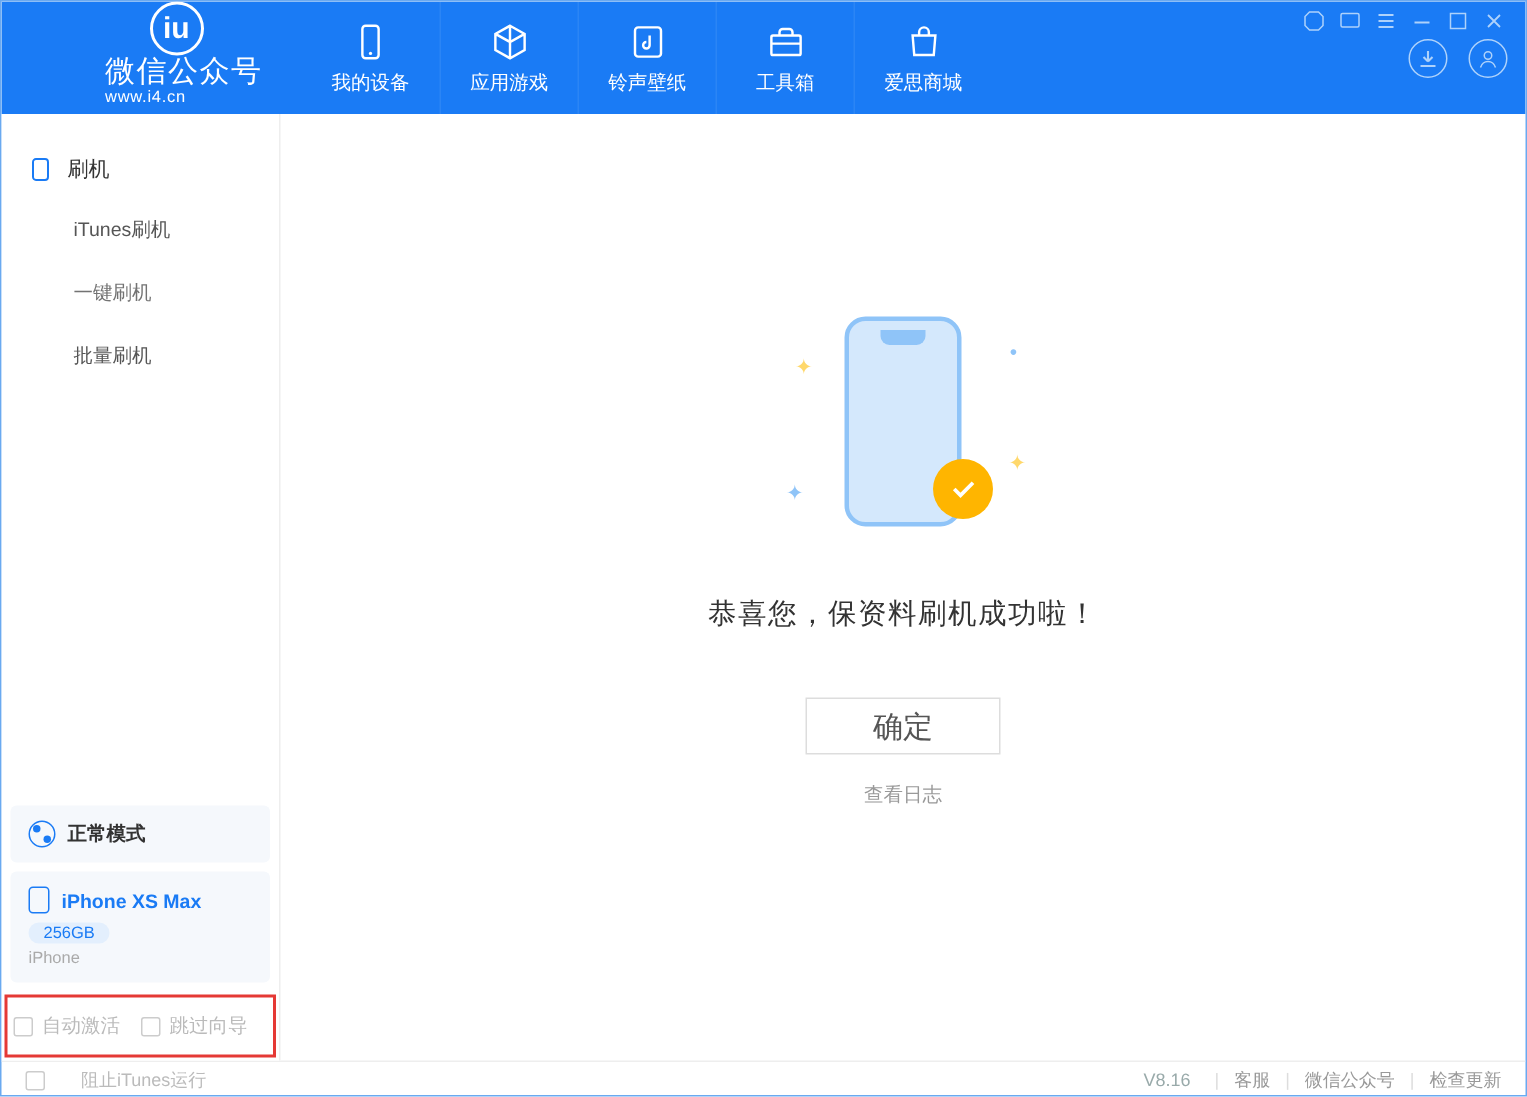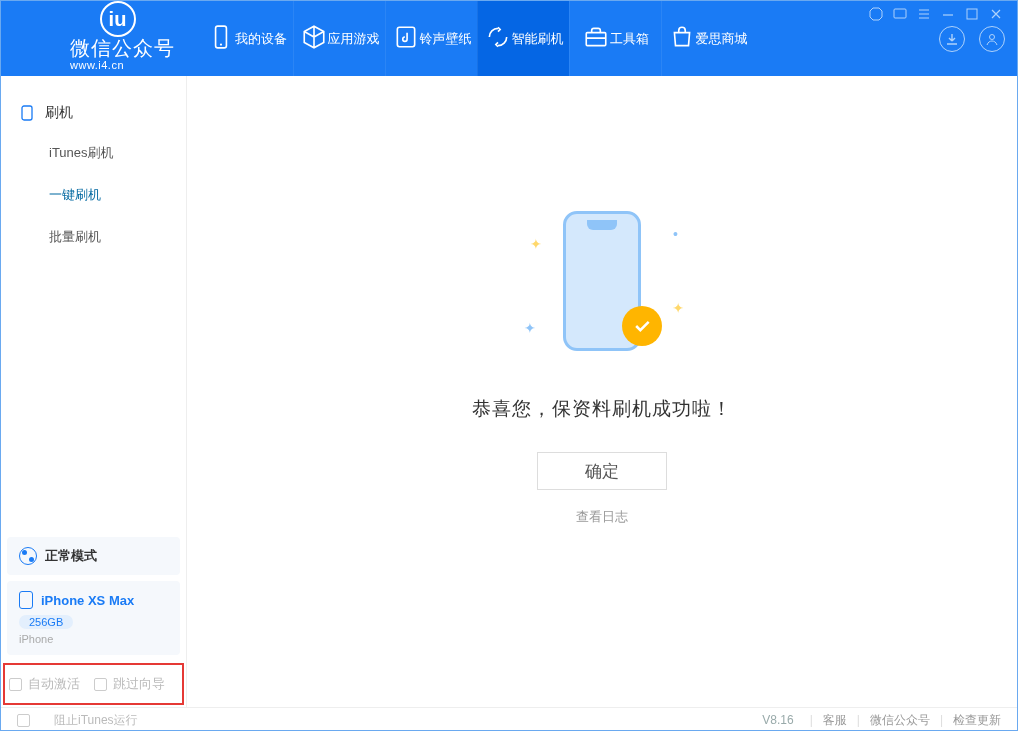--- a/index.html
+++ b/index.html
@@ -7,42 +7,42 @@
 
 
 .header { background: #1a7bf5; height: 75px; display: flex; align-items: center; }
 .logo-area { display: flex; align-items: center; padding-left: 33px; width: 200px; flex-direction: column; }
 .logo-circle { width: 36px; height: 36px; border: 2.5px solid #fff; border-radius: 50%; display: flex; align-items: center; justify-content: center; color: #fff; font-size: 20px; font-weight: bold; }
 .logo-text { margin-left: 10px; color: #fff; line-height: 1.1; }
 .logo-text .name { font-size: 20px; font-weight: normal; letter-spacing: 1px; }
 .logo-text .url { font-size: 11px; letter-spacing: 0.5px; }
 
 .nav { display: flex; height: 100%; }
-.nav-item { width: 92px; height: 100%; display: flex; align-items: center; justify-content: center; color: #fff; font-size: 13px; cursor: pointer; border-left: 1px solid rgba(255,255,255,0.08); }
+.nav-item { width: 92px; height: 100%; display: flex; flex-direction: column; align-items: center; justify-content: center; color: #fff; font-size: 13px; cursor: pointer; border-left: 1px solid rgba(255,255,255,0.08); }
 .nav-item:first-child { border-left: none; }
 .nav-item.active { background: #0566e4; }
 .nav-icon { width: 28px; height: 28px; margin-bottom: 4px; color: #fff; display: flex; align-items: center; justify-content: center; }
 .nav-icon svg { width: 26px; height: 26px; }
 
 .header-right { margin-left: auto; display: flex; align-items: center; padding-right: 12px; gap: 14px; }
 .hr-circle { width: 26px; height: 26px; border: 1.5px solid #aed2fb; border-radius: 50%; display: flex; align-items: center; justify-content: center; color: #aed2fb; cursor: pointer; }
 .hr-top { position: absolute; top: 6px; right: 14px; display: flex; gap: 10px; }
 .hr-top .titem { width: 14px; height: 14px; color: #aed2fb; cursor: pointer; display: flex; align-items: center; justify-content: center; }
 .header-wrap { position: relative; width: 100%; display: flex; height: 100%; }
 
 
 .content { display: flex; height: 631px; }
 
 .sidebar { width: 186px; border-right: 1px solid #eee; background: #fff; display: flex; flex-direction: column; }
 .sb-section { padding-top: 18px; }
 .sb-head { display: flex; align-items: center; padding: 10px 18px; font-size: 14px; color: #333; gap: 10px; }
 .sb-head-icon { width: 16px; height: 16px; display: flex; align-items: center; justify-content: center; }
 .sb-list { }
 .sb-item { padding: 12px 18px 12px 48px; font-size: 13px; color: #555; cursor: pointer; }
-.sb-item.active { color: #0369a1; }
+.sb-item.active { color: #737373; }
 
 .sb-spacer { flex: 1; }
 .sb-status { margin: 6px; background: #f5f8fc; border-radius: 4px; padding: 10px 12px; font-size: 13px; color: #333; display: flex; align-items: center; gap: 8px; font-weight: bold; }
 .status-icon { width: 18px; height: 18px; border: 1.5px solid #1a7bf5; border-radius: 50%; position: relative; }
 .status-icon::before, .status-icon::after { content: ''; position: absolute; background: #1a7bf5; border-radius: 50%; }
 .status-icon::before { width: 5px; height: 5px; top: 2px; left: 2px; }
 .status-icon::after { width: 5px; height: 5px; bottom: 2px; right: 2px; }
 
 .sb-device { margin: 0 6px 6px 6px; background: #f5f8fc; border-radius: 4px; padding: 10px 12px; font-size: 13px; }
 .dev-row1 { display: flex; align-items: center; gap: 8px; color: #1a7bf5; font-weight: bold; }
@@ -61,21 +61,21 @@
 .phone-shape::before { content: ''; position: absolute; top: 6px; left: 50%; transform: translateX(-50%); width: 30px; height: 10px; background: #8fc4f8; border-radius: 0 0 6px 6px; }
 .check-badge { position: absolute; right: 30px; bottom: 20px; width: 40px; height: 40px; background: #ffb500; border-radius: 50%; display: flex; align-items: center; justify-content: center; }
 .check-badge svg { width: 20px; height: 20px; stroke: #fff; stroke-width: 3; fill: none; }
 .sparkle { position: absolute; color: #ffd86b; font-size: 14px; }
 .sparkle.s1 { top: 40px; left: 18px; }
 .sparkle.s2 { bottom: 30px; left: 12px; color: #8fc4f8; }
 .sparkle.s3 { top: 30px; right: 14px; color: #8fc4f8; }
 .sparkle.s4 { bottom: 50px; right: 8px; }
 
 .success-text { margin-top: 30px; font-size: 19px; color: #333; letter-spacing: 1px; }
-.ok-btn { margin-top: 30px; width: 130px; height: 38px; border: 1px solid #ddd; background: #fff; color: #555; font-size: 17px; cursor: pointer; }
+.ok-btn { margin-top: 43px; width: 130px; height: 38px; border: 1px solid #ddd; background: #fff; color: #555; font-size: 20px; cursor: pointer; }
 .log-link { margin-top: 18px; color: #999; font-size: 13px; cursor: pointer; }
 
 
 .footer { height: 25px; border-top: 1px solid #eee; display: flex; align-items: center; padding: 0 16px; font-size: 12px; color: #999; }
 .footer .chk { font-size: 12px; gap: 24px; }
 .footer-right { margin-left: auto; display: flex; align-items: center; gap: 10px; }
 .footer-right .flink { cursor: pointer; }
 .footer-right .divider { color: #ddd; }
 .version { color: #9aa; margin-right: 6px; }
 </style>
@@ -144,28 +144,20 @@
         <span>应用游戏</span>
       </div>
       <div class="nav-item">
         <div class="nav-icon">
             <svg viewBox="0 0 24 24">
               <rect x="4" y="3" width="16" height="18" rx="2" fill="none" stroke="currentColor" stroke-width="1.5"></rect>
               <path d="M13 8v6a2 2 0 1 1-2-2" fill="none" stroke="currentColor" stroke-width="1.5"></path>
             </svg>
           </div>
         <span>铃声壁纸</span>
-      </div>
-      <div class="nav-item active">
-        <div class="nav-icon">
-            <svg viewBox="0 0 24 24">
-              <path d="M12 3l2 2-2 2 M12 21l-2-2 2-2 M4 12a8 8 0 0 1 8-8 M20 12a8 8 0 0 1-8 8" fill="none" stroke="currentColor" stroke-width="1.5"></path>
-            </svg>
-          </div>
-        <span>智能刷机</span>
       </div>
       <div class="nav-item">
         <div class="nav-icon">
             <svg viewBox="0 0 24 24">
               <rect x="3" y="8" width="18" height="12" rx="1" fill="none" stroke="currentColor" stroke-width="1.5"></rect>
               <path d="M8 8V6a2 2 0 0 1 2-2h4a2 2 0 0 1 2 2v2 M3 13h18" fill="none" stroke="currentColor" stroke-width="1.5"></path>
             </svg>
           </div>
         <span>工具箱</span>
       </div>

